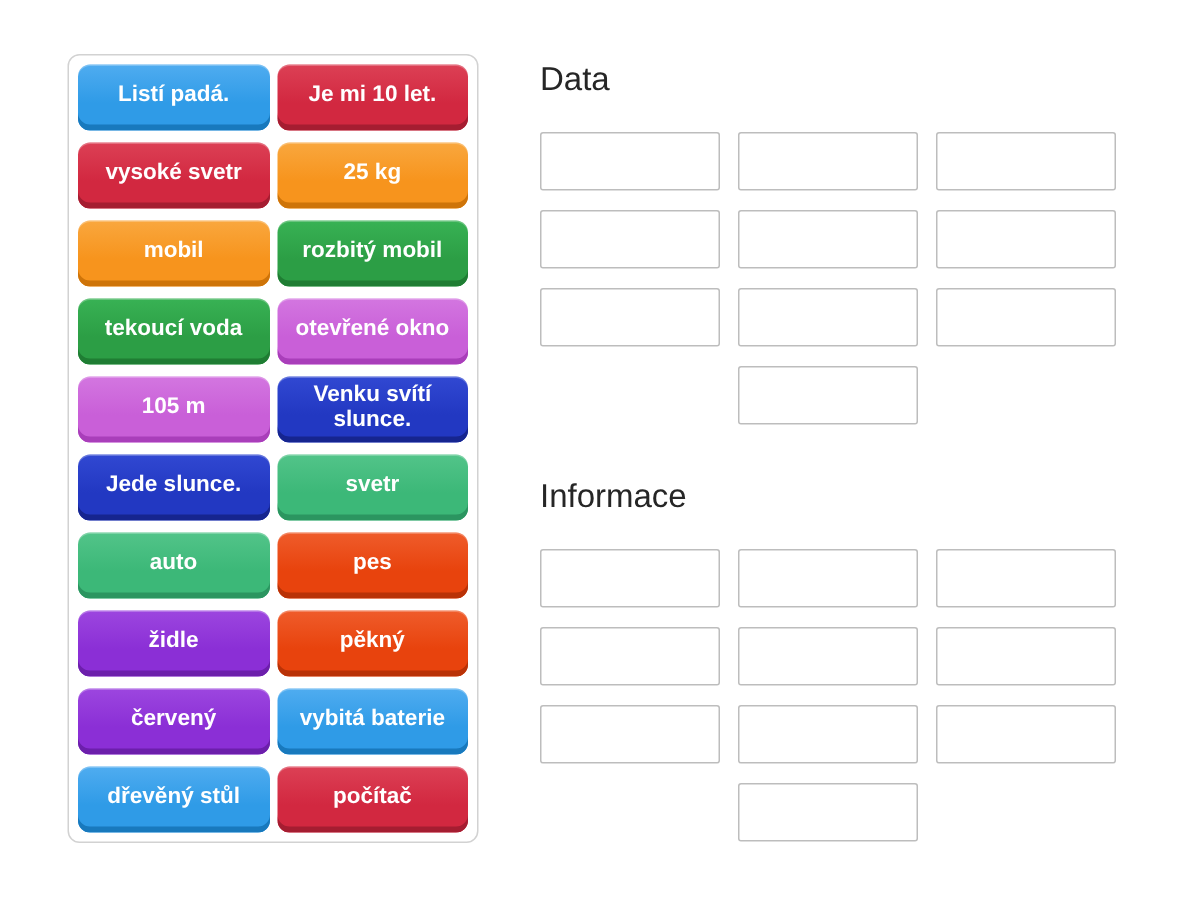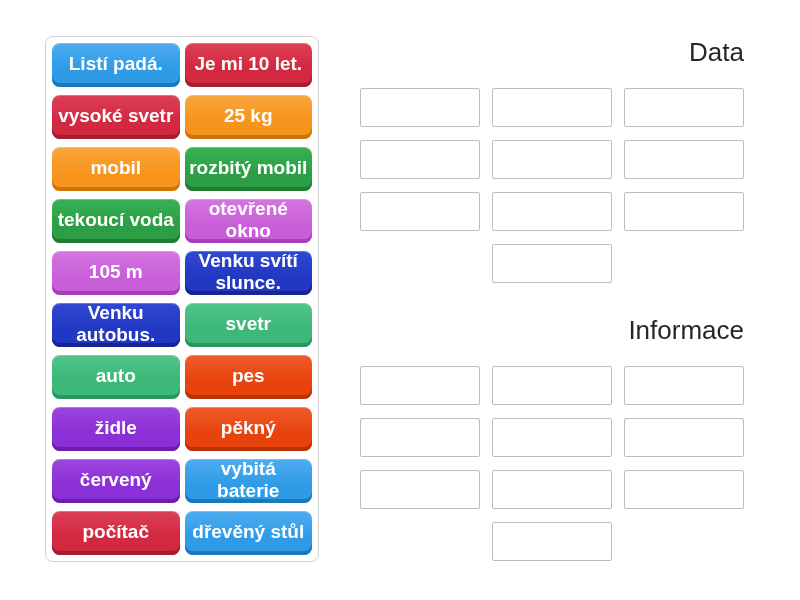--- a/index.html
+++ b/index.html
@@ -30,21 +30,21 @@
     display: grid;
     grid-template-columns: 1fr 1fr;
     grid-auto-rows: 44px;
     gap: 8px 5px;
   }
   .tile {
     box-sizing: border-box;
     border-radius: 8px;
     color: #ffffff;
     font-weight: 700;
-    font-size: 19px;
+    font-size: 15px;
     line-height: 1.12;
     text-align: center;
     display: flex;
     align-items: center;
     justify-content: center;
     padding: 2px 4px 5px 4px;
     background: linear-gradient(to bottom, var(--top) 0%, var(--base) 58%);
     box-shadow: inset 0 -4px 0 var(--shadow), inset 0 1px 0 rgba(255,255,255,0.25);
     cursor: grab;
     user-select: none;
@@ -53,22 +53,22 @@
   .groups {
     position: absolute;
     left: 360px;
     top: 30px;
     width: 384px;
   }
   .group-title {
     margin: 0 0 13px 0;
     height: 45px;
     line-height: 45px;
-    text-align: right;
-    font-size: 26px;
+    text-align: left;
+    font-size: 22px;
     font-weight: 400;
     color: #262626;
   }
   .slots {
     display: flex;
     flex-wrap: wrap;
     justify-content: center;
     gap: 13px 12px;
     margin-bottom: 25px;
   }
@@ -91,30 +91,30 @@
   <div class="tile" style="--base: #2F9BE7; --top: #4FACF0; --shadow: #1879BD;">Listí padá.</div>
       <div class="tile" style="--base: #D22840; --top: #DC4055; --shadow: #A51D31;">Je mi 10 let.</div>
       <div class="tile" style="--base: #D22840; --top: #DC4055; --shadow: #A51D31;">vysoké svetr</div>
       <div class="tile" style="--base: #F7941D; --top: #F9A73E; --shadow: #CE7409;">25 kg</div>
       <div class="tile" style="--base: #F7941D; --top: #F9A73E; --shadow: #CE7409;">mobil</div>
       <div class="tile" style="--base: #2C9E45; --top: #38B254; --shadow: #1F7D33;">rozbitý mobil</div>
       <div class="tile" style="--base: #2C9E45; --top: #38B254; --shadow: #1F7D33;">tekoucí voda</div>
       <div class="tile" style="--base: #C95FD8; --top: #D376E0; --shadow: #A93EBA;">otevřené okno</div>
       <div class="tile" style="--base: #C95FD8; --top: #D376E0; --shadow: #A93EBA;">105 m</div>
       <div class="tile" style="--base: #2238C2; --top: #3148D2; --shadow: #16258F;">Venku svítí slunce.</div>
-      <div class="tile" style="--base: #2238C2; --top: #3148D2; --shadow: #16258F;">Venku autobus.</div>
+      <div class="tile" style="--base: #2238C2; --top: #3148D2; --shadow: #16258F;">Jede slunce.</div>
       <div class="tile" style="--base: #3CB878; --top: #52C489; --shadow: #2B9560;">svetr</div>
       <div class="tile" style="--base: #3CB878; --top: #52C489; --shadow: #2B9560;">auto</div>
       <div class="tile" style="--base: #E8430D; --top: #EF5C2B; --shadow: #B93207;">pes</div>
       <div class="tile" style="--base: #8B2FD6; --top: #9C46DF; --shadow: #6C1FAB;">židle</div>
       <div class="tile" style="--base: #E8430D; --top: #EF5C2B; --shadow: #B93207;">pěkný</div>
       <div class="tile" style="--base: #8B2FD6; --top: #9C46DF; --shadow: #6C1FAB;">červený</div>
       <div class="tile" style="--base: #2F9BE7; --top: #4FACF0; --shadow: #1879BD;">vybitá baterie</div>
+      <div class="tile" style="--base: #2F9BE7; --top: #4FACF0; --shadow: #1879BD;">dřevěný stůl</div>
       <div class="tile" style="--base: #D22840; --top: #DC4055; --shadow: #A51D31;">počítač</div>
-      <div class="tile" style="--base: #2F9BE7; --top: #4FACF0; --shadow: #1879BD;">dřevěný stůl</div>
     </div>
 
   <div class="groups">
     <section>
       <h2 class="group-title">Data</h2>
       <div class="slots">
           <div class="slot"></div>
           <div class="slot"></div>
           <div class="slot"></div>
           <div class="slot"></div>

